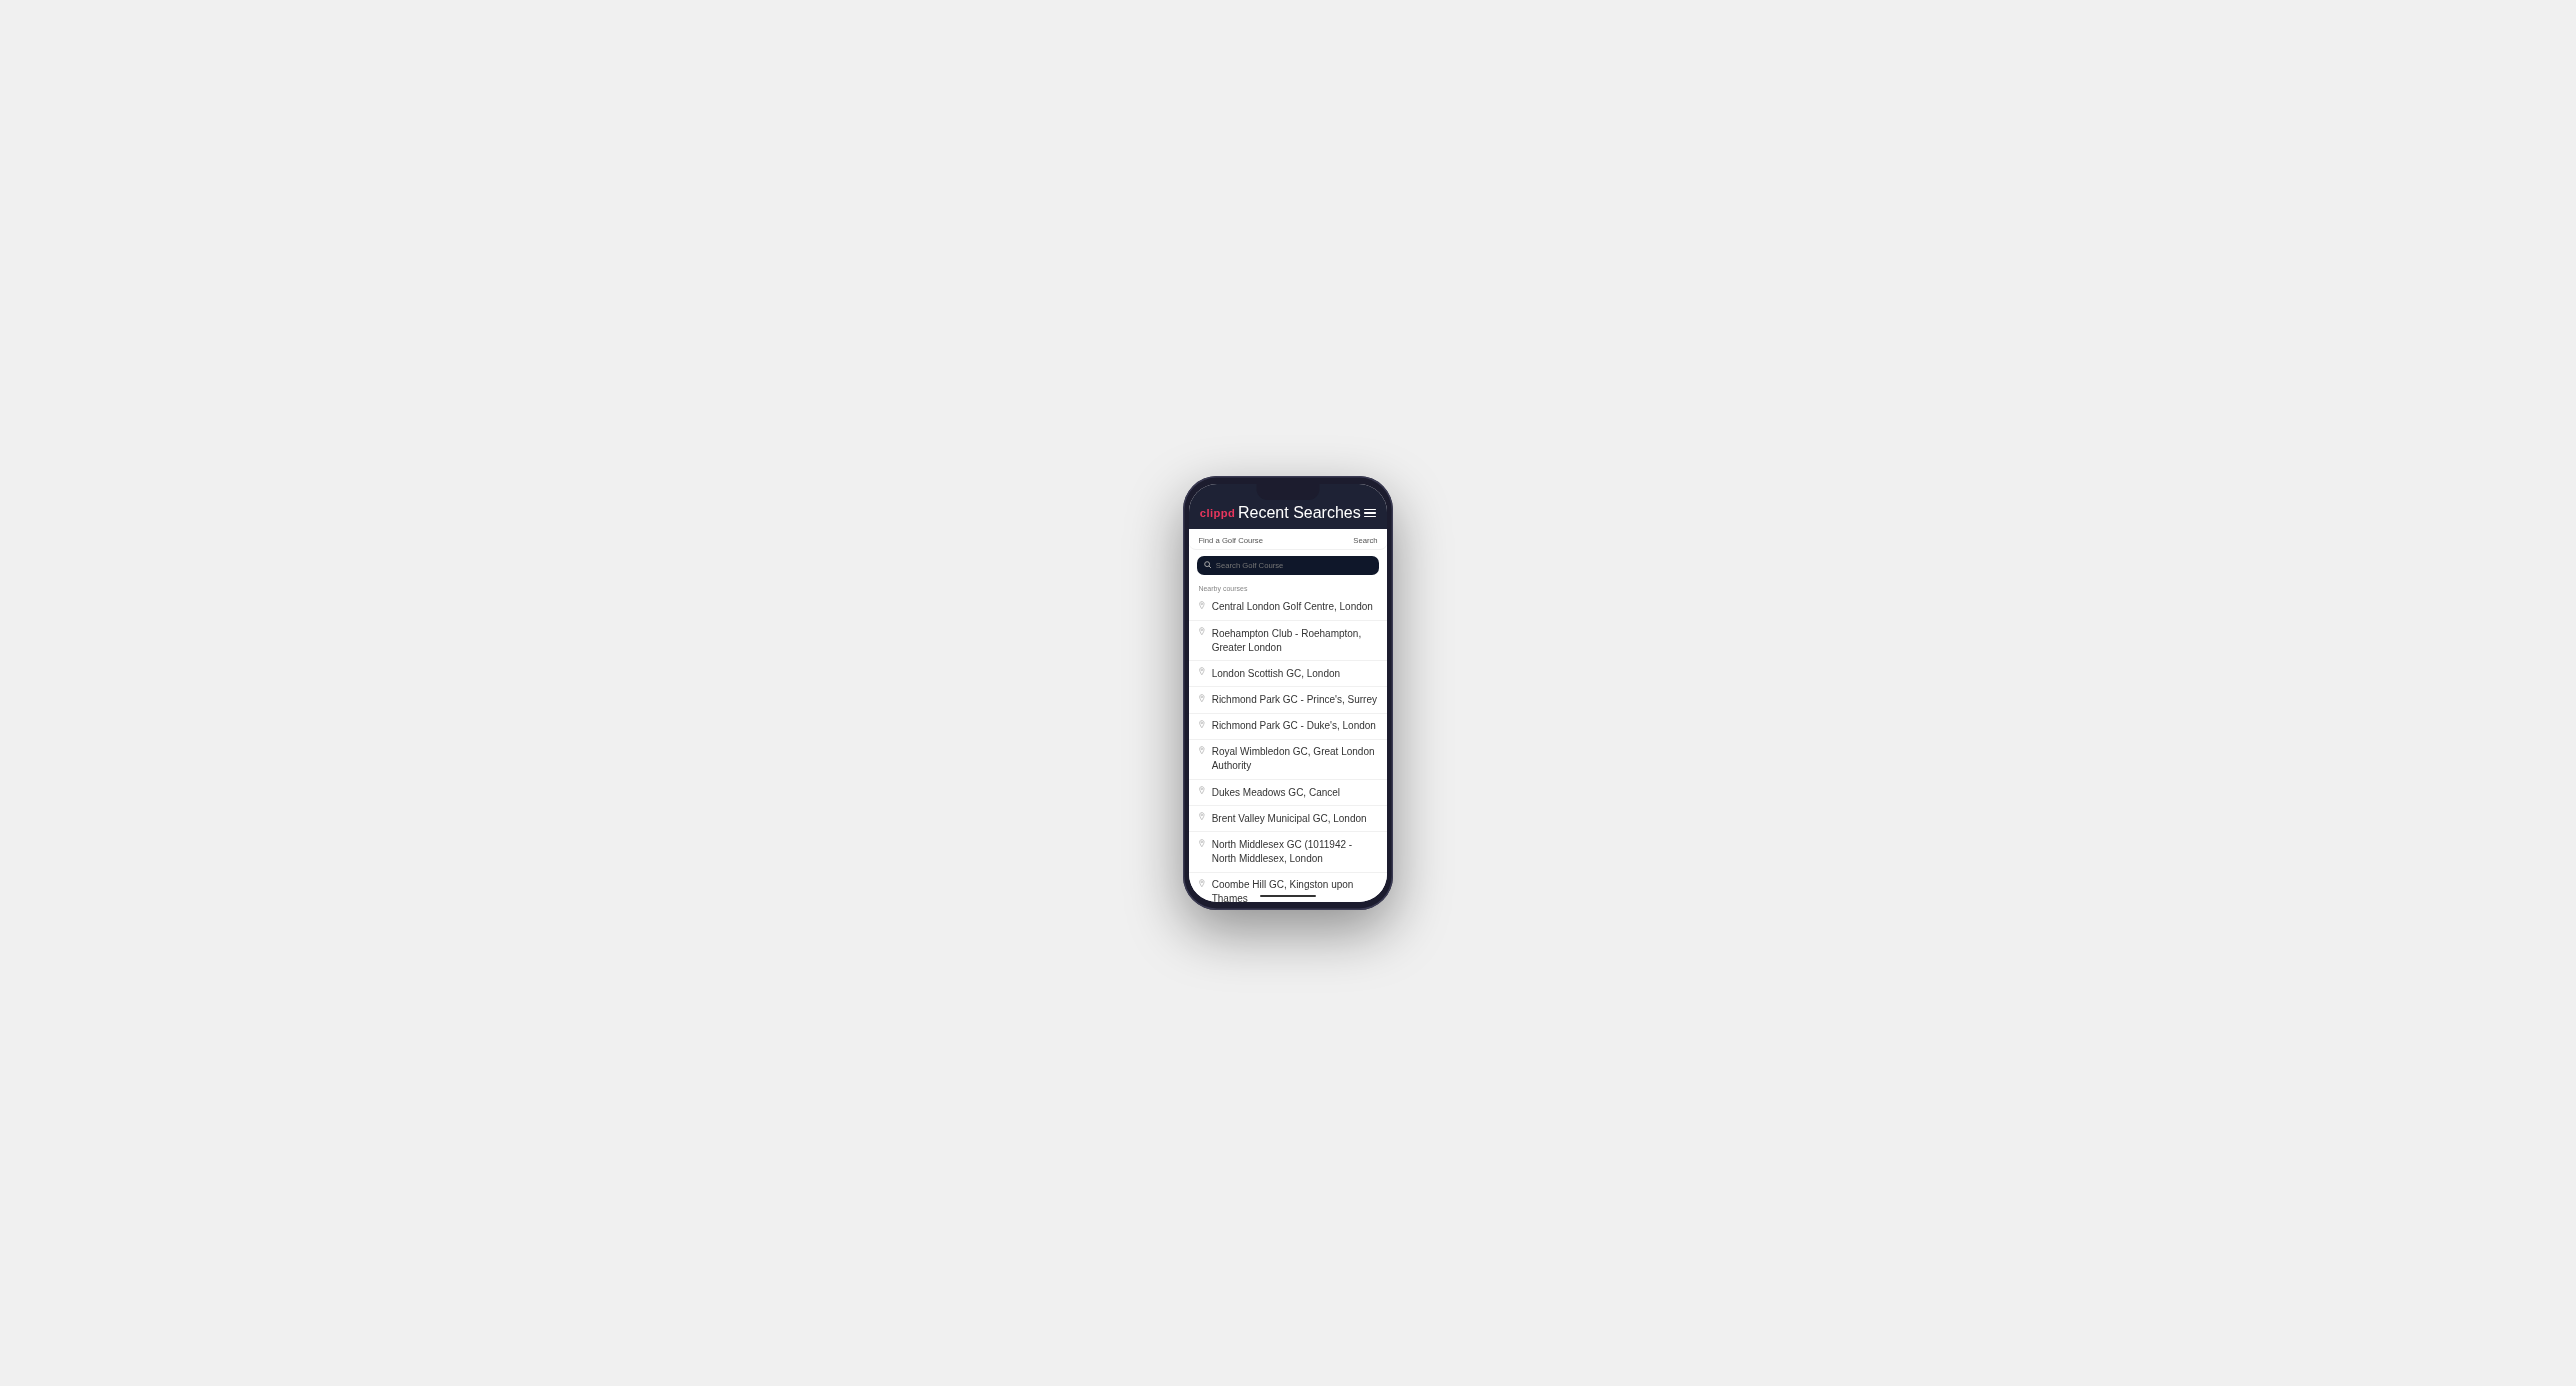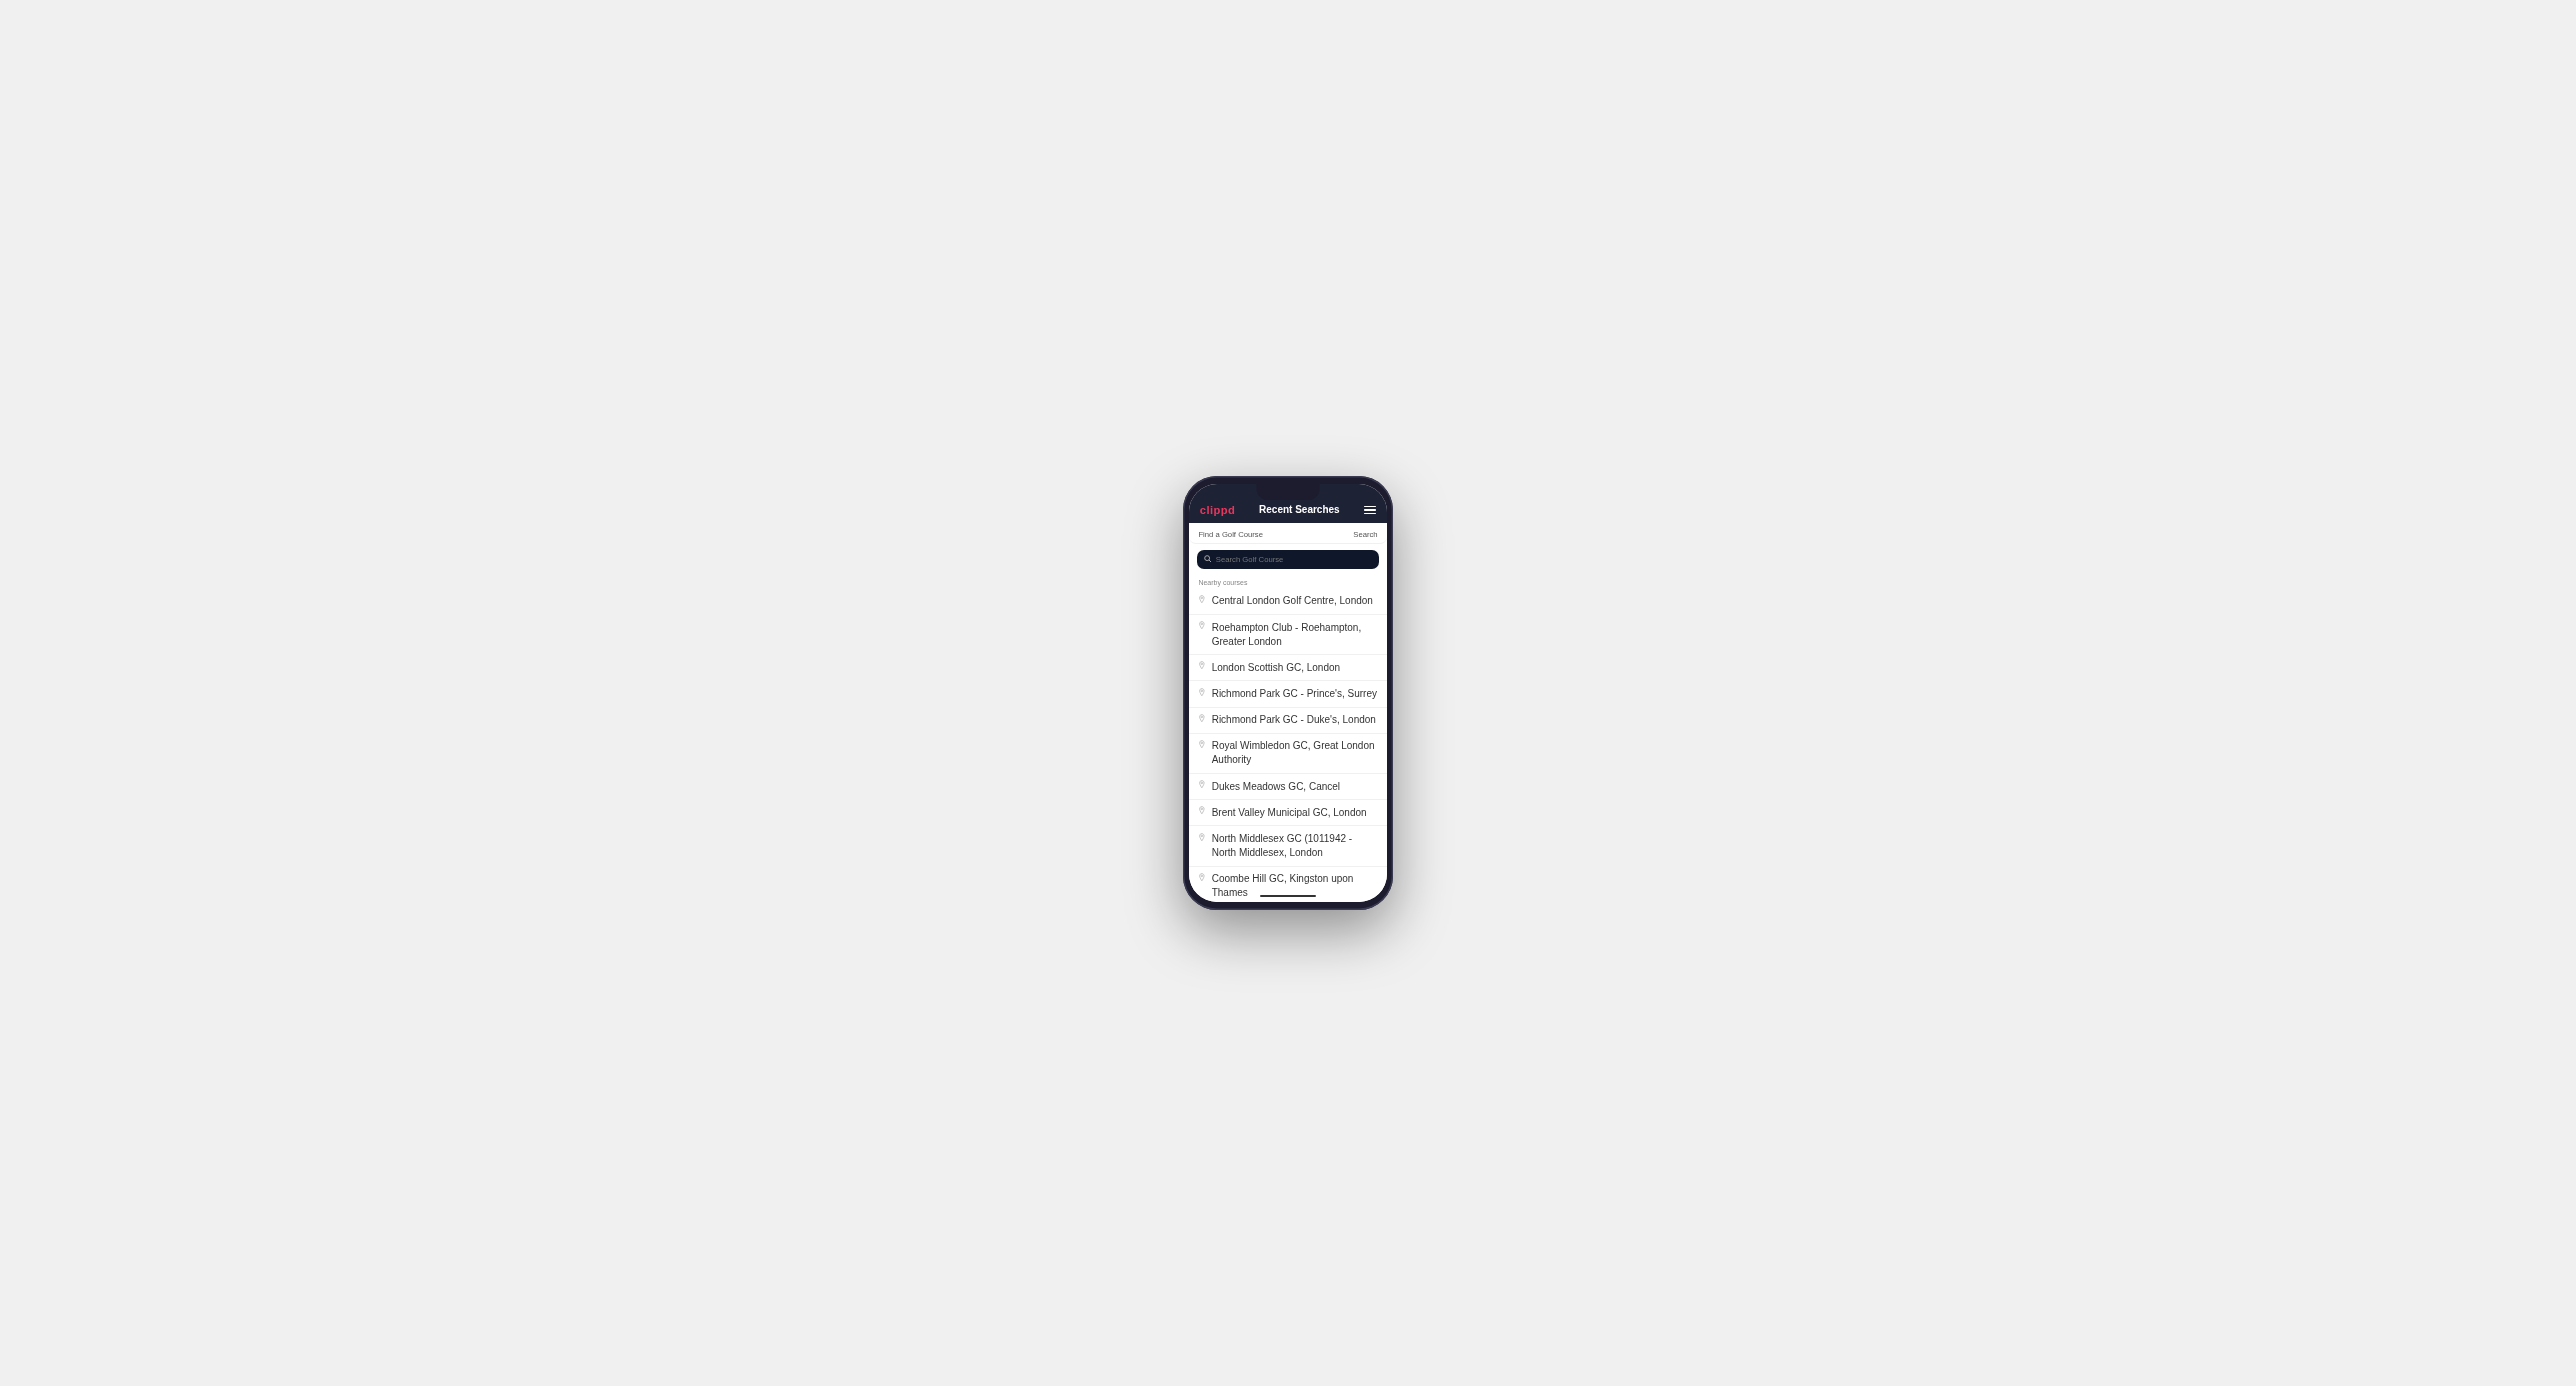--- a/index.html
+++ b/index.html
@@ -58,22 +58,22 @@
       padding-top: 19.6px;
     }
     .app-logo {
       color: #e8365d;
       font-size: 11.2px;
       font-weight: 700;
       letter-spacing: 0.4px;
     }
     .app-title {
       color: #ffffff;
-      font-size: 10px;
-      font-weight: 700;
+      font-size: 16px;
+      font-weight: 400;
     }
     .hamburger-icon {
       color: #ffffff;
       font-size: 11.2px;
       line-height: 1;
       display: flex;
       flex-direction: column;
       gap: 2.1px;
       cursor: pointer;
     }

